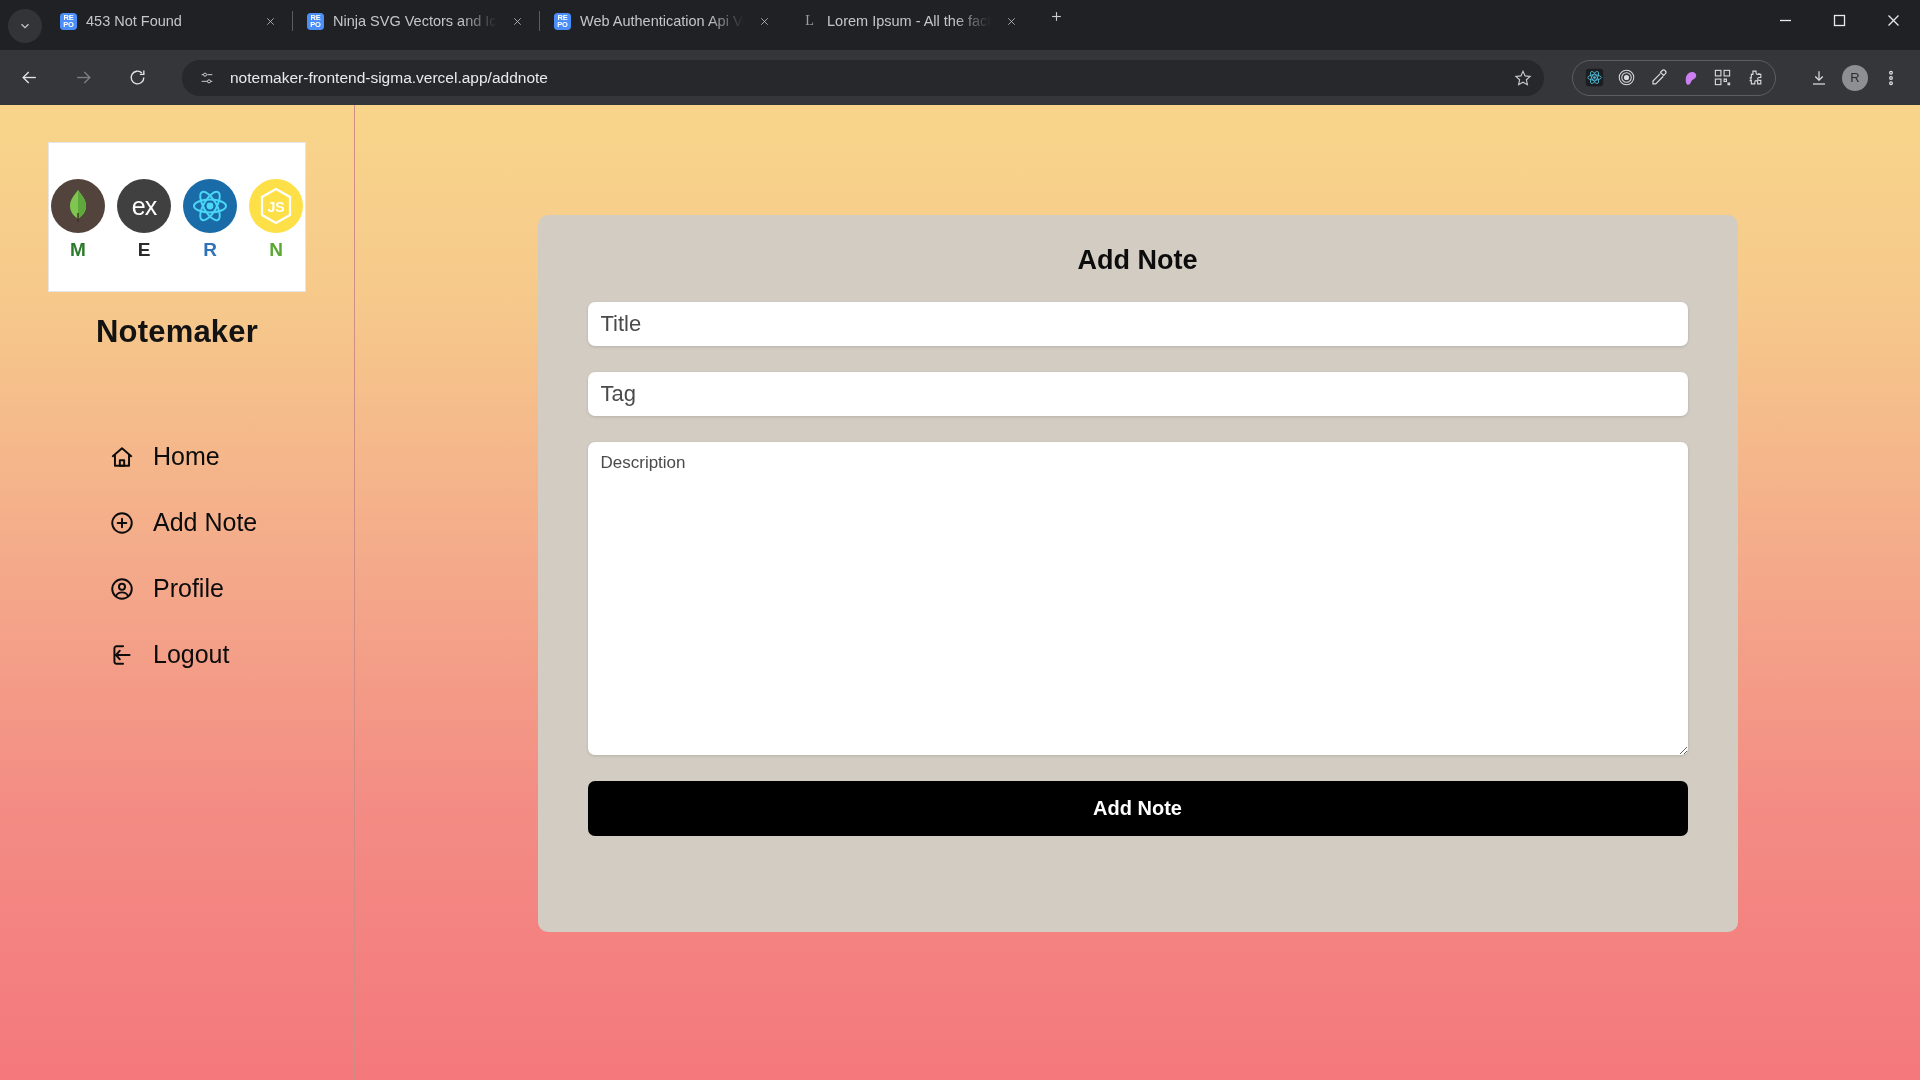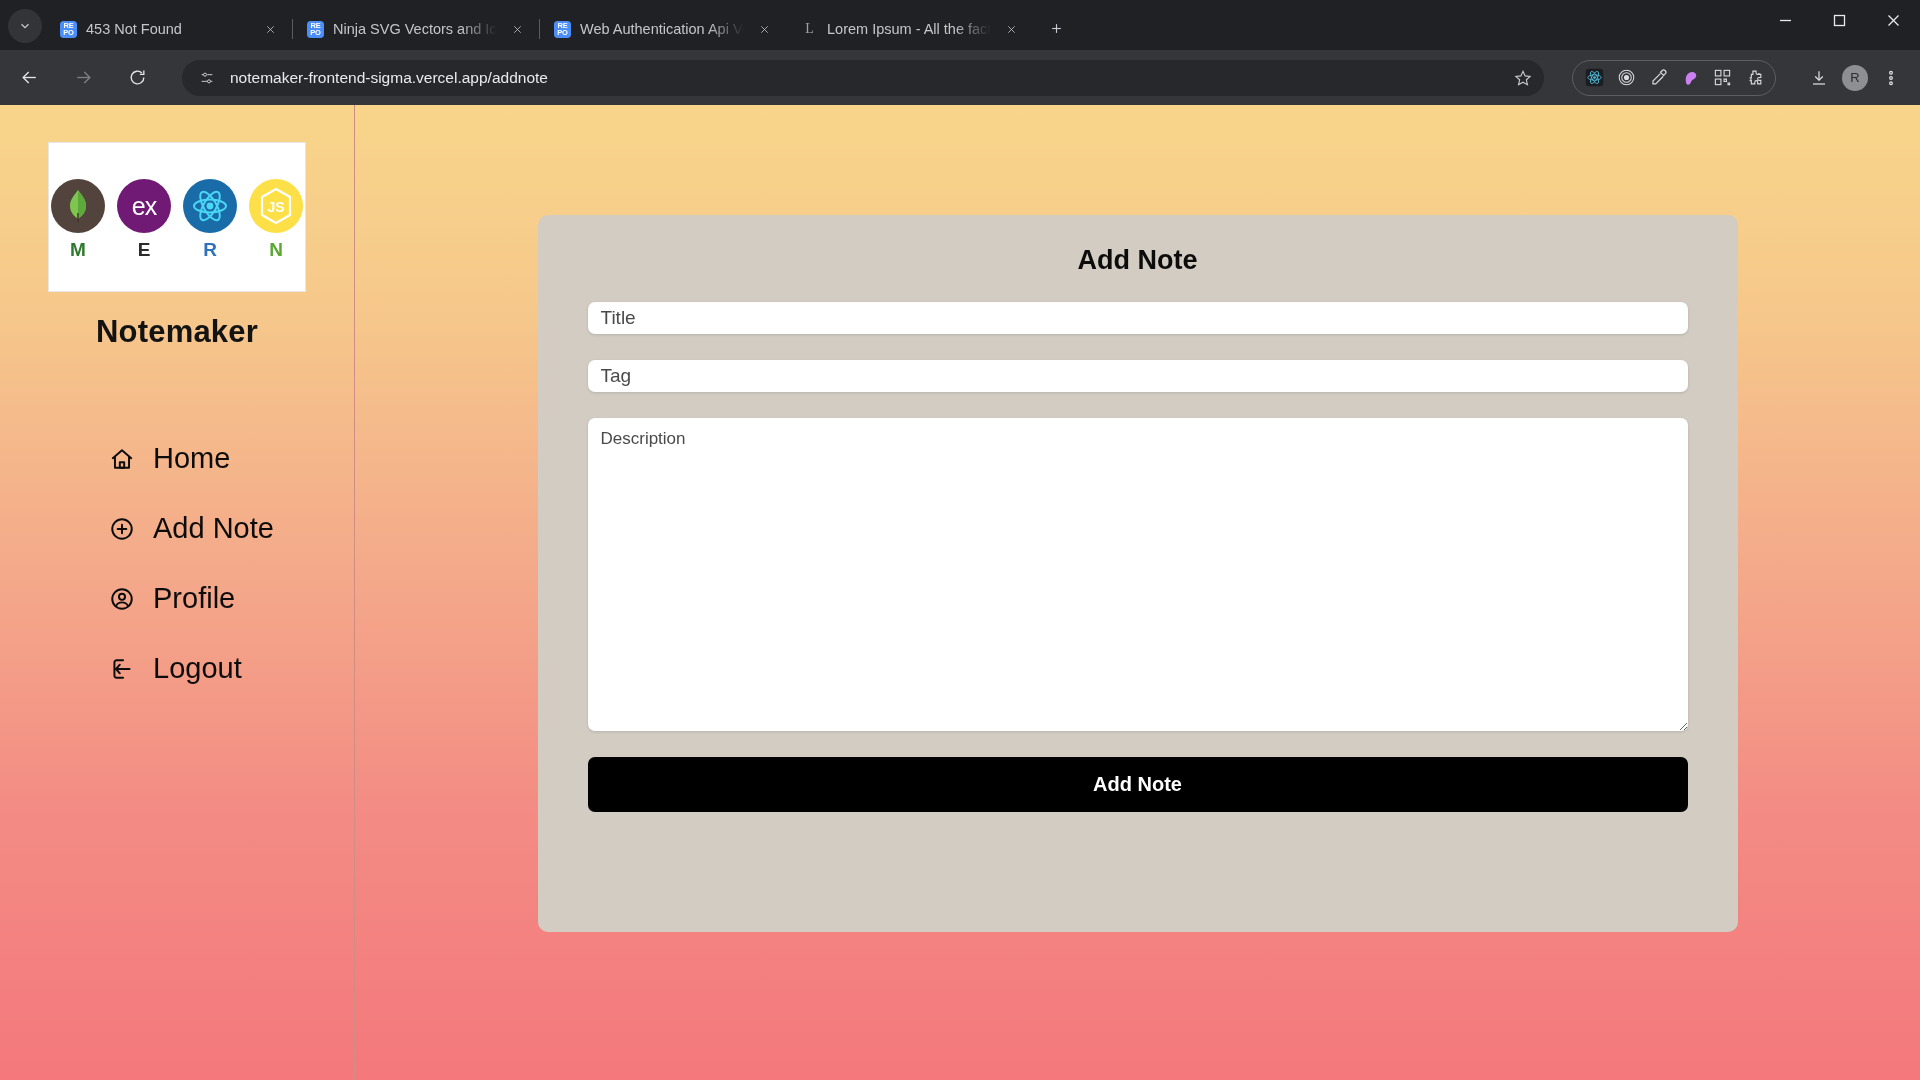--- a/index.html
+++ b/index.html
@@ -16,21 +16,21 @@
     height:50px; background:#202124; display:flex; align-items:flex-end;
     padding-left:4px; flex:0 0 50px; position:relative;
   }
   .tab-list-btn {
     width:34px; height:34px; margin:0 4px 7px 4px; border-radius:50%;
     background:#333438; display:flex; align-items:center; justify-content:center;
     cursor:pointer; flex:0 0 auto;
   }
   .tab-list-btn svg { width:14px; height:14px; fill:none; stroke:#c8cbd0; stroke-width:2; }
 
-  .tabs { display:flex; align-items:flex-end; height:50px; flex:1 1 auto; min-width:0; }
+  .tabs { display:flex; align-items:flex-start; height:50px; flex:1 1 auto; min-width:0; }
   .tab {
     height:42px; display:flex; align-items:center; gap:9px;
     padding:0 12px 0 14px; position:relative; min-width:0;
     font-size:14.5px; color:#c3c6cb; cursor:pointer;
     border-radius:10px 10px 0 0; width:247px; flex:0 0 auto;
   }
   .tab.active { background:#35363a; color:#ffffff; }
   .tab .favicon { width:17px; height:17px; flex:0 0 17px; border-radius:3px;
      display:flex; align-items:center; justify-content:center; overflow:hidden; }
   .tab .tab-title {
@@ -119,32 +119,32 @@
   .logo-letter { font-size:19px; font-weight:bold; }
   .brand { font-size:31px; font-weight:bold; color:#131313; margin-top:22px; letter-spacing:.2px;}
 
   .nav { margin-top:92px; width:100%; display:flex; flex-direction:column; gap:37px;
      padding-left:108px; }
   .nav-item { display:flex; align-items:center; gap:17px; cursor:pointer; }
   .nav-item .nav-ico { width:28px;height:28px;flex:0 0 28px;display:flex;
      align-items:center;justify-content:center;}
   .nav-item .nav-ico svg { width:26px;height:26px;fill:none;stroke:#0c0c0c;
      stroke-width:1.8; stroke-linecap:round; stroke-linejoin:round;}
-  .nav-label { font-size:29px; color:#0c0c0c; }
+  .nav-label { font-size:25px; color:#0c0c0c; }
 
   .content { flex:1 1 auto; display:flex; justify-content:center; padding-top:110px; }
   .card {
     width:1200px; background:#d2ccc3; border-radius:10px;
     padding:30px 50px 42px 50px; height:717px;
   }
   .card-title { text-align:center; font-size:27px; font-weight:bold; color:#0c0c0c;
      margin-bottom:26px; }
   .field {
-    width:100%; height:32px; background:#ffffff; border:none; border-radius:7px;
-    font-size:19px; color:#4a4a4a; padding:0 13px; margin-bottom:26px;
+    width:100%; height:44px; background:#ffffff; border:none; border-radius:7px;
+    font-size:22px; color:#4a4a4a; padding:0 13px; margin-bottom:26px;
     font-family:"Liberation Sans", sans-serif; display:block;
     box-shadow:0 1px 3px rgba(0,0,0,.13);
   }
   .field::placeholder { color:#4a4a4a; }
   .textarea {
     width:100%; height:313px; background:#ffffff; border:none; border-radius:7px;
     font-size:17px; color:#4a4a4a; padding:11px 13px; margin-bottom:26px;
     font-family:"Liberation Sans", sans-serif; display:block; resize:vertical;
     box-shadow:0 1px 3px rgba(0,0,0,.13);
   }
@@ -382,21 +382,21 @@
               <svg width="26" height="34" viewBox="0 0 26 34">
                 <path d="M13 1c4 6 8 9 8 16 0 6-4 10-8 13-4-3-8-7-8-13C5 10 9 7 13 1z" fill="#7ec64f"></path>
                 <path d="M13 1c4 6 8 9 8 16 0 6-4 10-8 13z" fill="#5fa83c"></path>
                 <line x1="13" y1="24" x2="13" y2="33" stroke="#3f3028" stroke-width="1.4"></line>
               </svg>
             </span>
             <span class="logo-letter" style="color:#2d7a2d;">M</span>
           </div>
 
           <div class="logo-item">
-            <span class="logo-circle" style="background:#701a75;">
+            <span class="logo-circle" style="background:#404040;">
               <span style="color:#fff;font-size:25px;font-weight:500;letter-spacing:-1px;line-height:1;">ex</span>
             </span>
             <span class="logo-letter" style="color:#2b2b2b;">E</span>
           </div>
 
           <div class="logo-item">
             <span class="logo-circle" style="background:#1a6ca8;">
               <svg width="44" height="44" viewBox="0 0 44 44">
                 <g stroke="#4ad6f5" fill="none" stroke-width="2">
                   <ellipse cx="22" cy="22" rx="16" ry="6.4"></ellipse>

